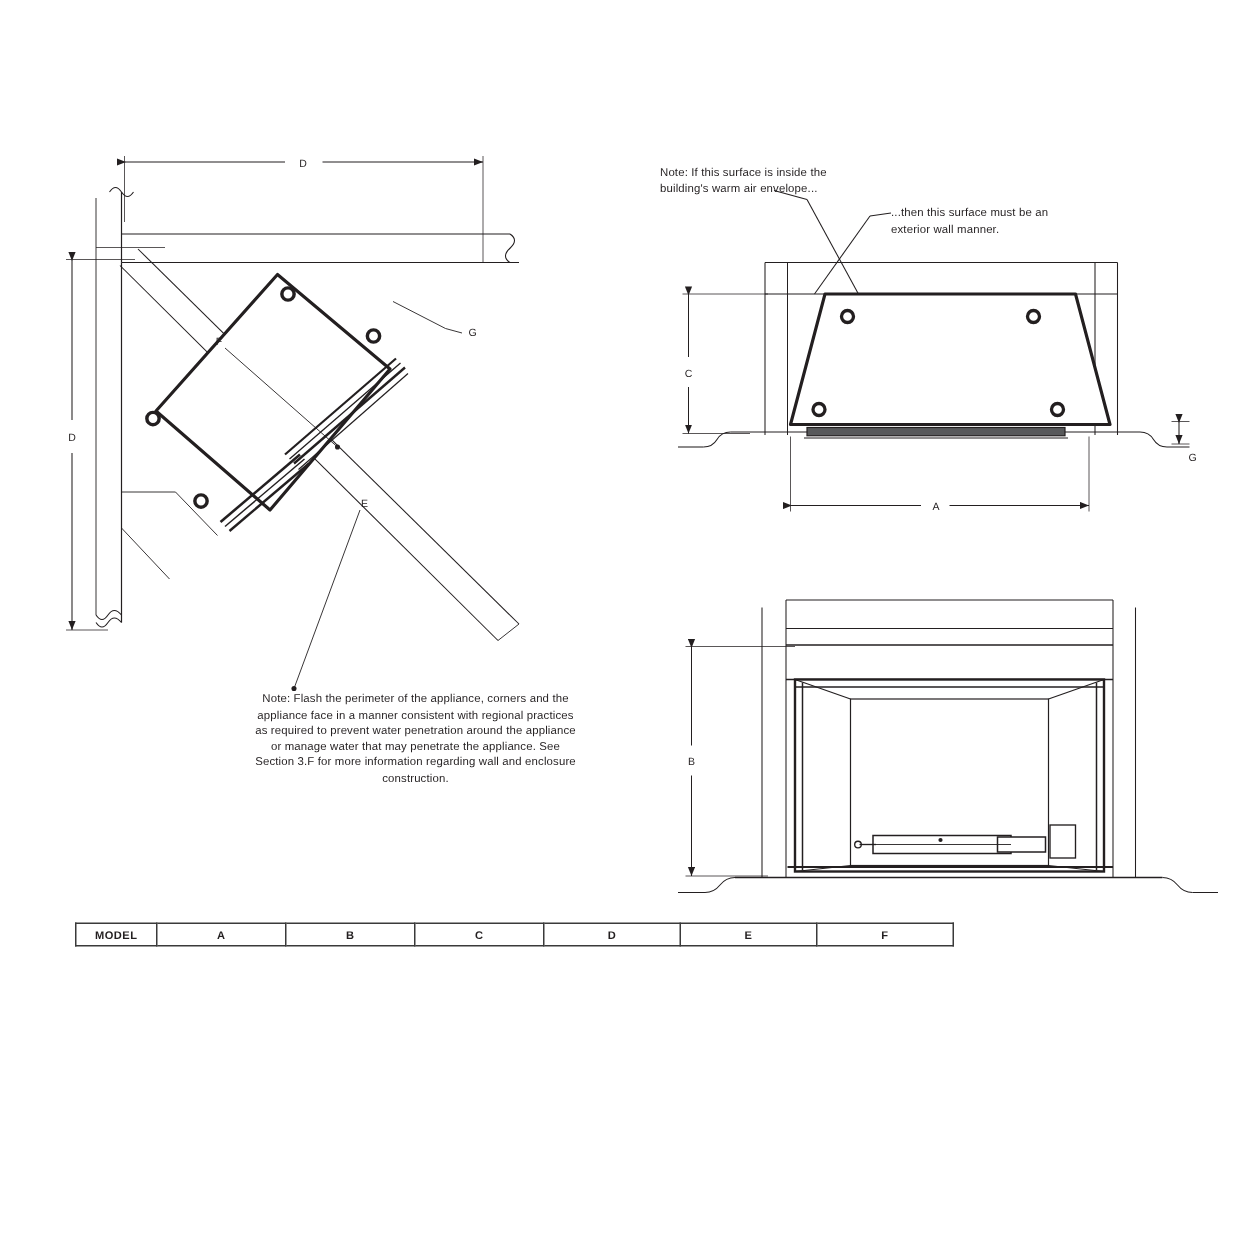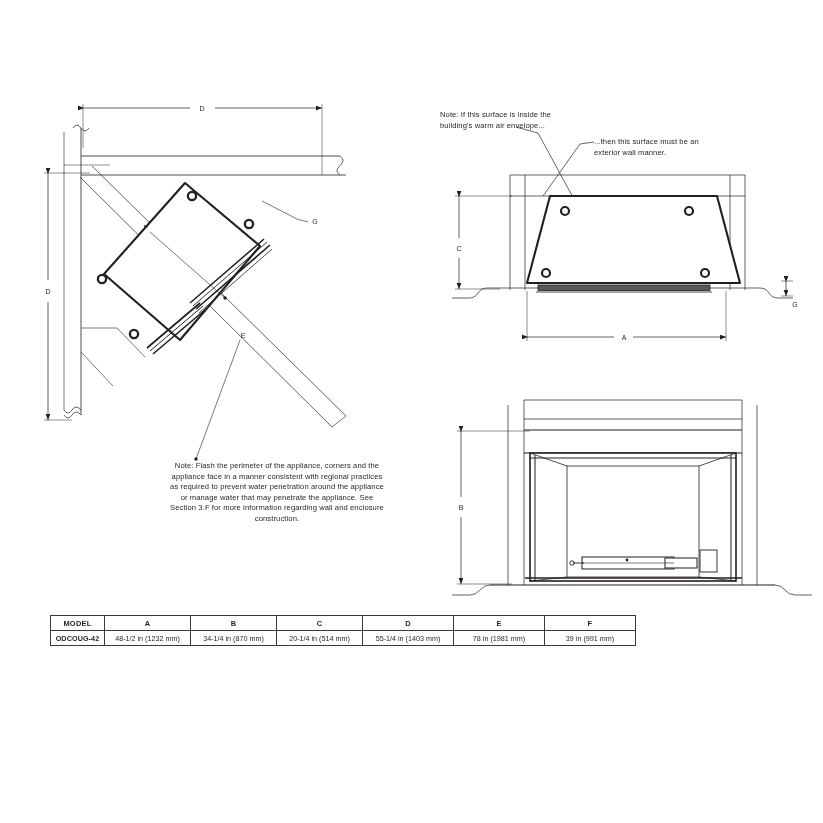--- a/index.html
+++ b/index.html
@@ -256,24 +256,14 @@
     <tr class="head">
       <td class="model">MODEL</td>
       <td class="dim">A</td>
       <td class="dim">B</td>
       <td class="dim">C</td>
       <td class="dimwide">D</td>
       <td class="dimwide">E</td>
       <td class="dimwide">F</td>
       <td class="pad"></td>
     </tr>
-    <tr>
-      <td class="model">ODCOUG-42</td>
-      <td class="dim">48-1/2 in (1232 mm)</td>
-      <td class="dim">34-1/4 in (870 mm)</td>
-      <td class="dim">20-1/4 in (514 mm)</td>
-      <td class="dimwide">55-1/4 in (1403 mm)</td>
-      <td class="dimwide">78 in (1981 mm)</td>
-      <td class="dimwide">39 in (991 mm)</td>
-      <td class="pad"></td>
-    </tr>
   </tbody>
 </table>
 
 </body></html>

